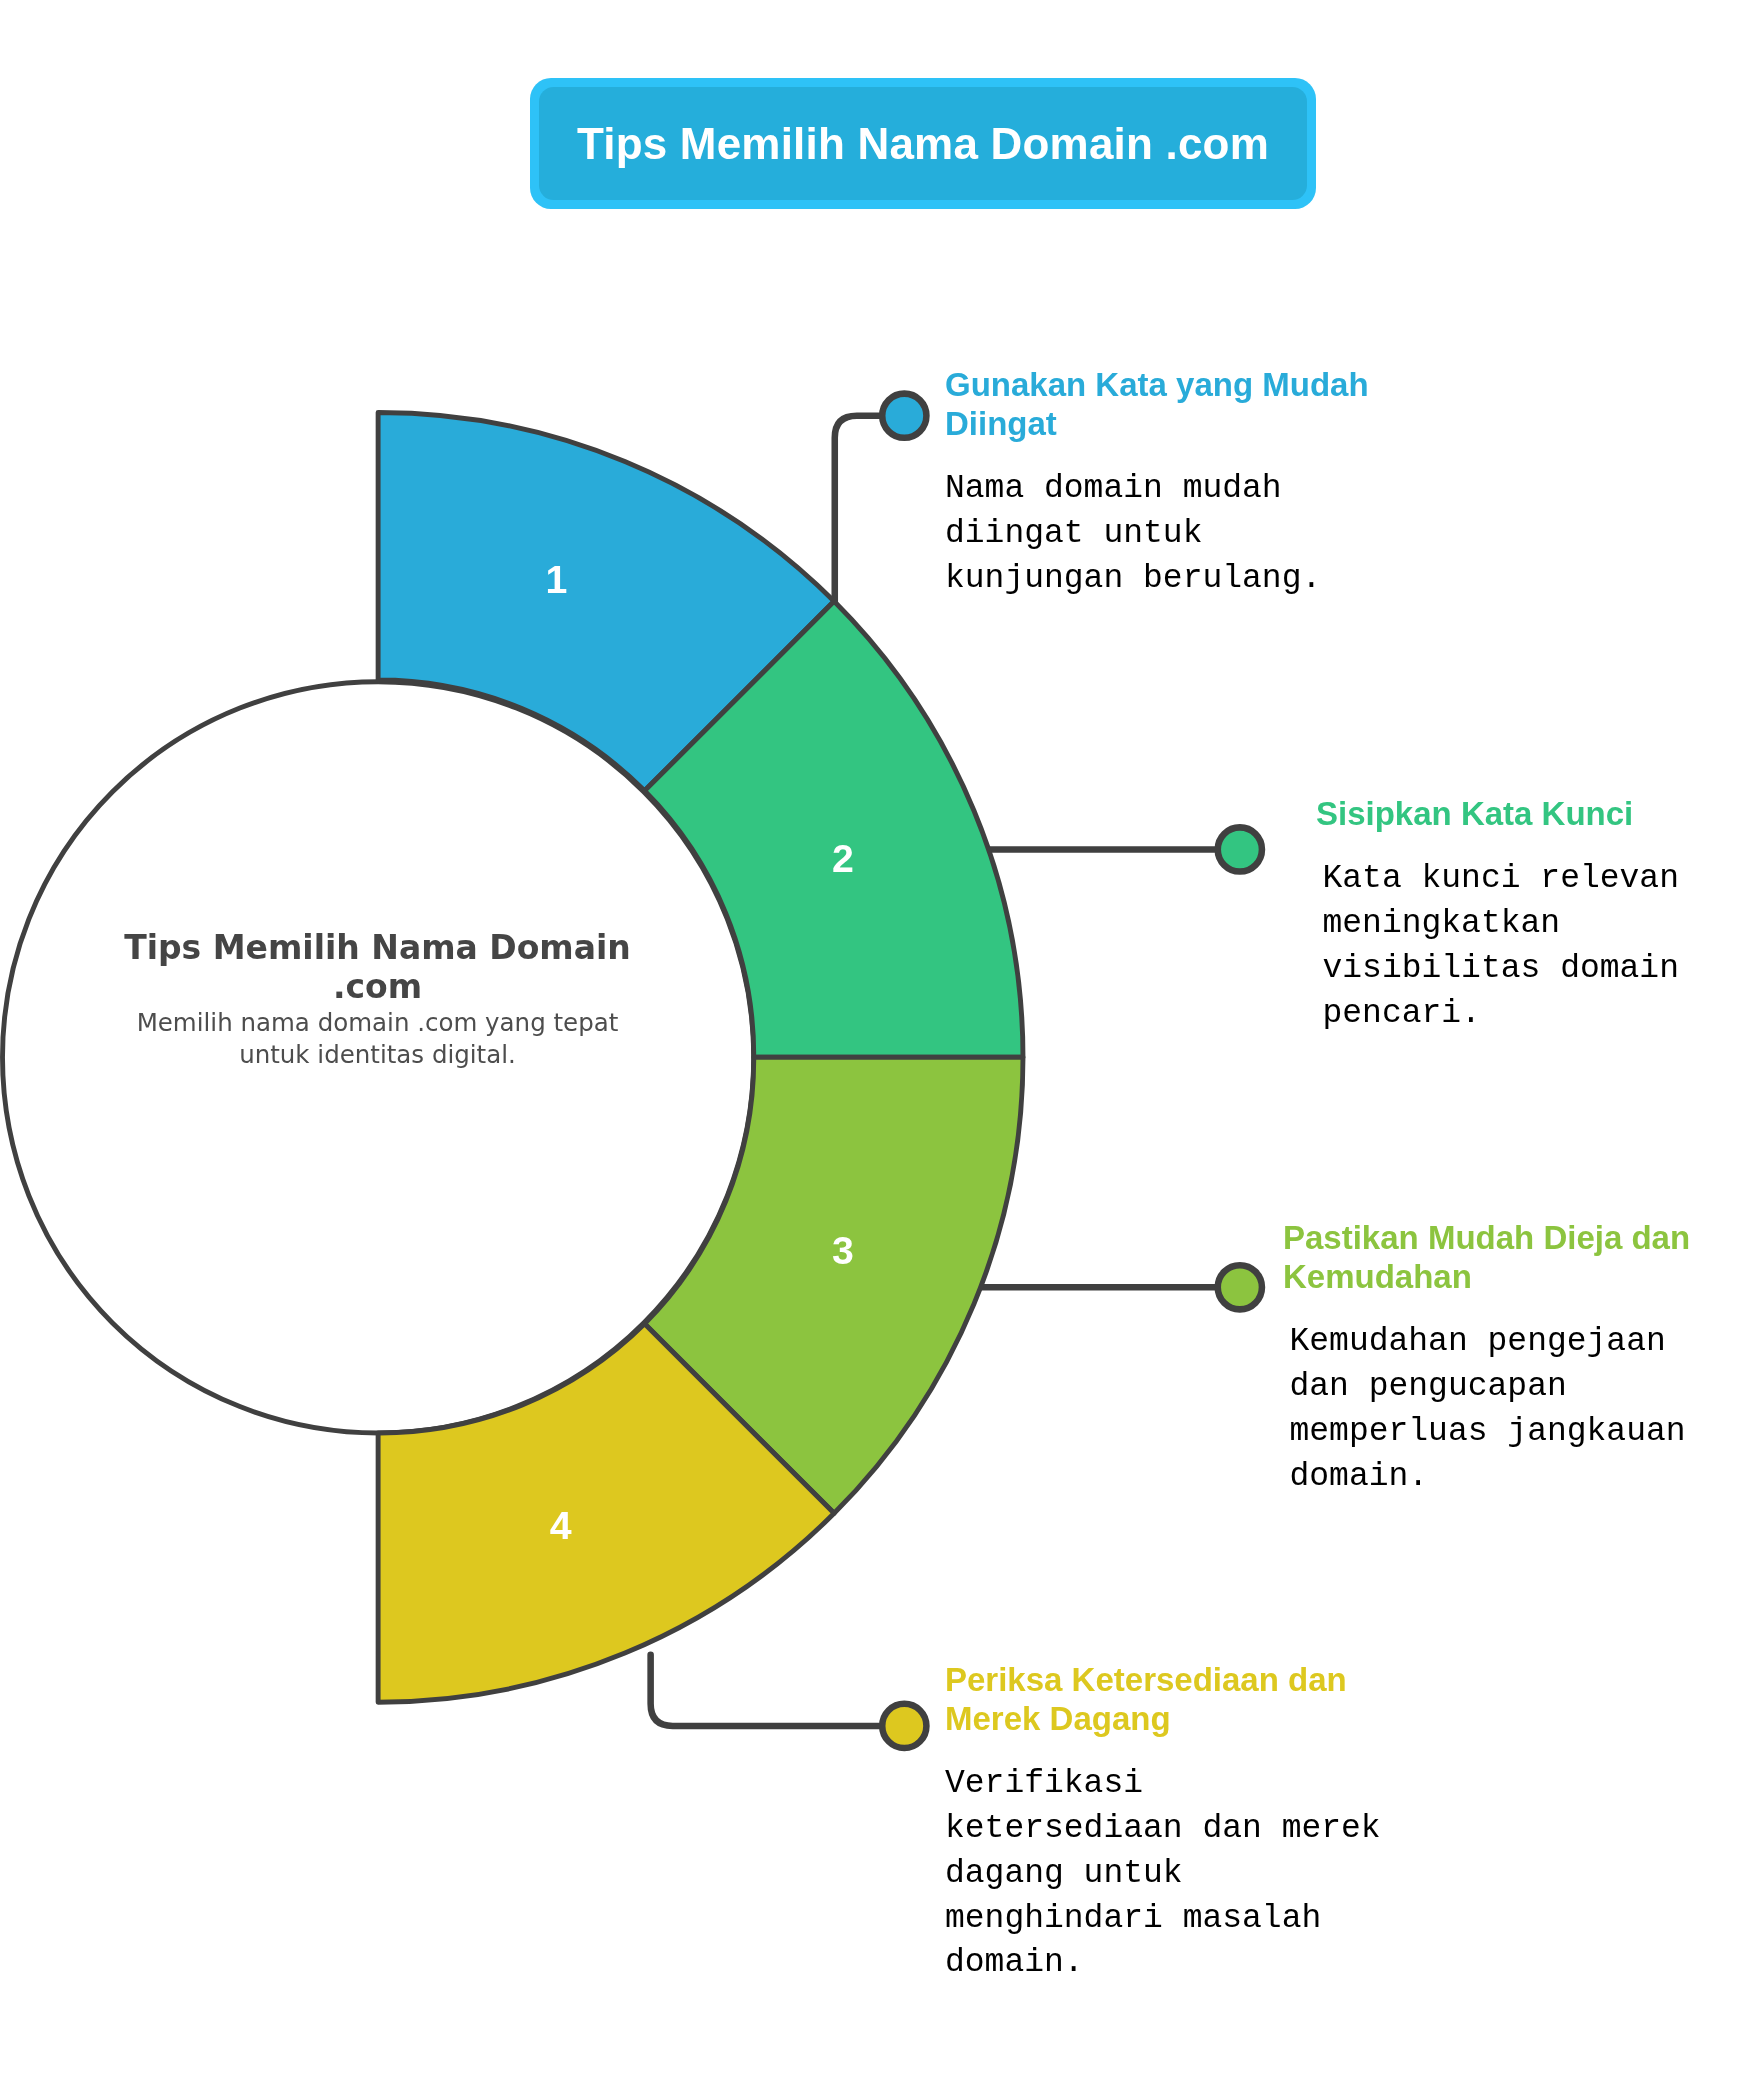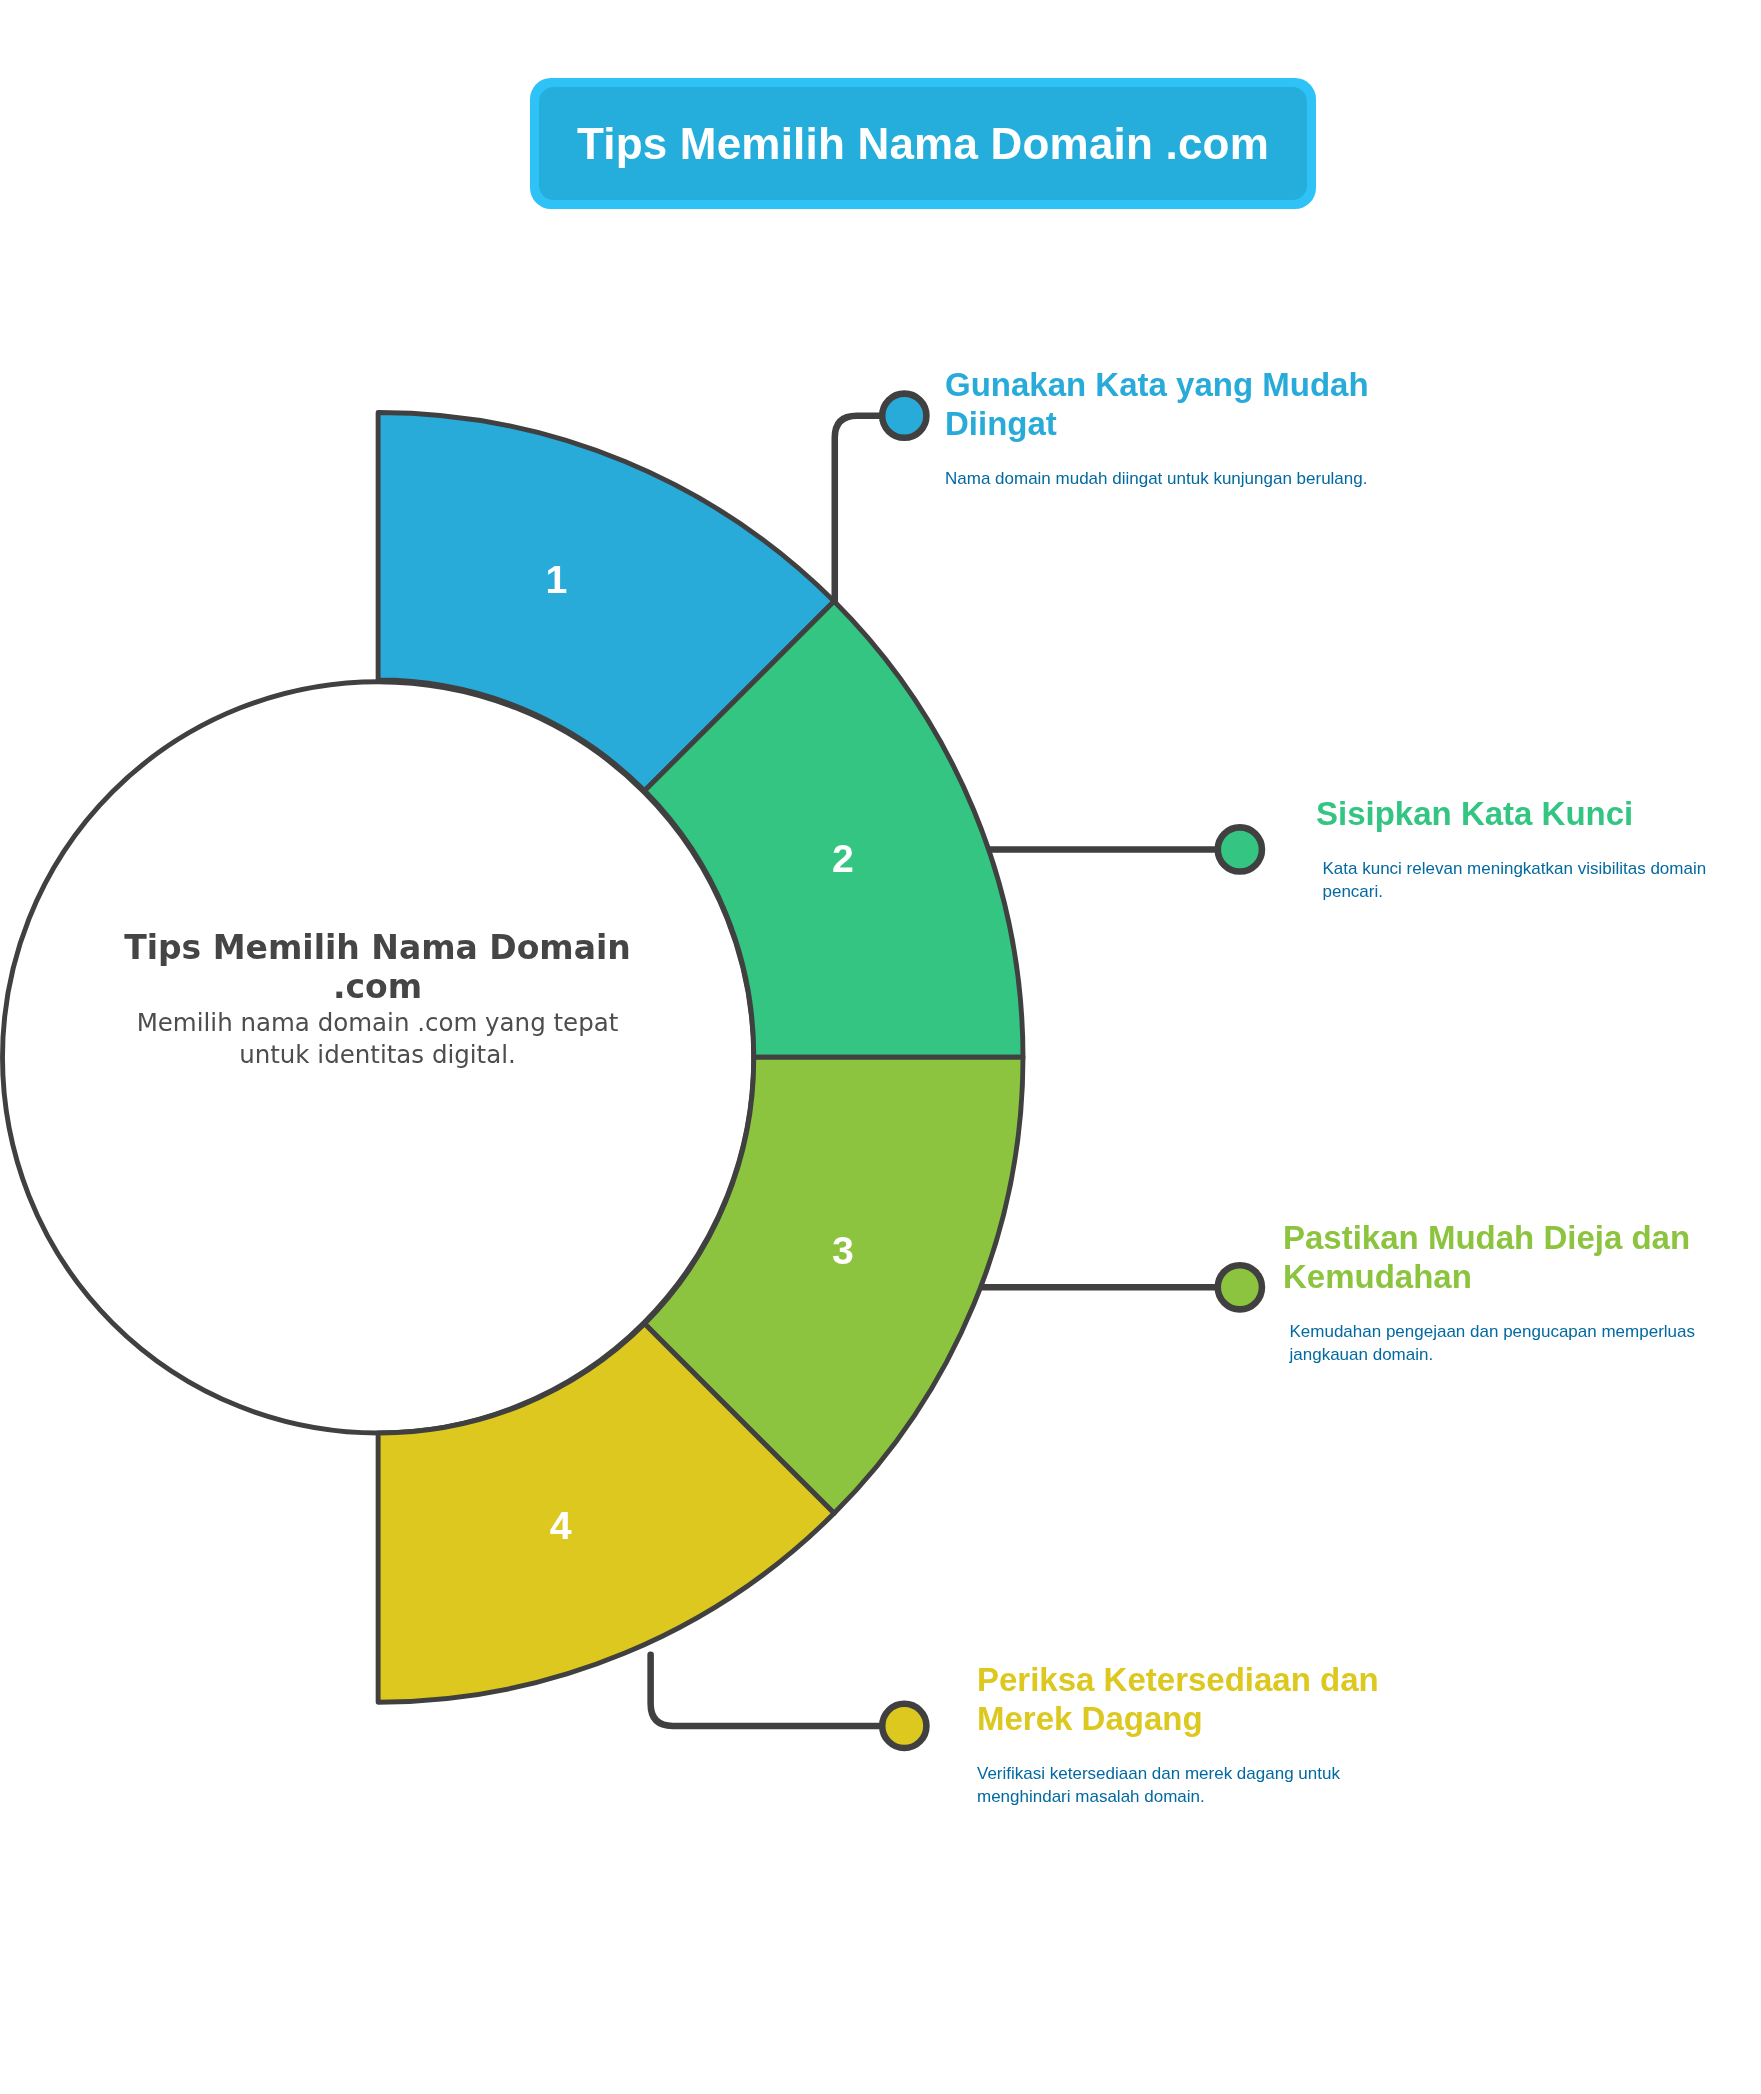--- a/index.html
+++ b/index.html
@@ -85,30 +85,30 @@
     box-sizing: border-box;
   }
   .item-heading {
     font-size: 33px;
     font-weight: bold;
     line-height: 1.18;
     font-family: "Liberation Sans", sans-serif;
   }
   .item-desc {
     margin-top: 23px;
-    font-size: 17px;
-    color: #0369a1;
+    font-size: 33px;
+    color: #000000;
     line-height: 1.36;
-    font-family: Liberation Sans, sans-serif;
+    font-family: Liberation Mono, monospace;
   }
 
   #item-1 { left: 945px; top: 366px;  width: 442px; }
   #item-2 { left: 1316px; top: 795px;  width: 409px; }
   #item-3 { left: 1283px; top: 1219px; width: 434px; }
-  #item-4 { left: 945px; top: 1661px; width: 442px; margin-left: 32px; }
+  #item-4 { left: 945px; top: 1661px; width: 442px; }
 
   #item-1 .item-desc, #item-4 .item-desc { margin-left: 0; }
   #item-2 .item-desc, #item-3 .item-desc { margin-left: 6.5px; }
 </style>
 </head>
 <body>
 
 <div id="title-banner">
   <div id="title-banner-inner">
     <span id="title-text">Tips Memilih Nama Domain .com</span>

